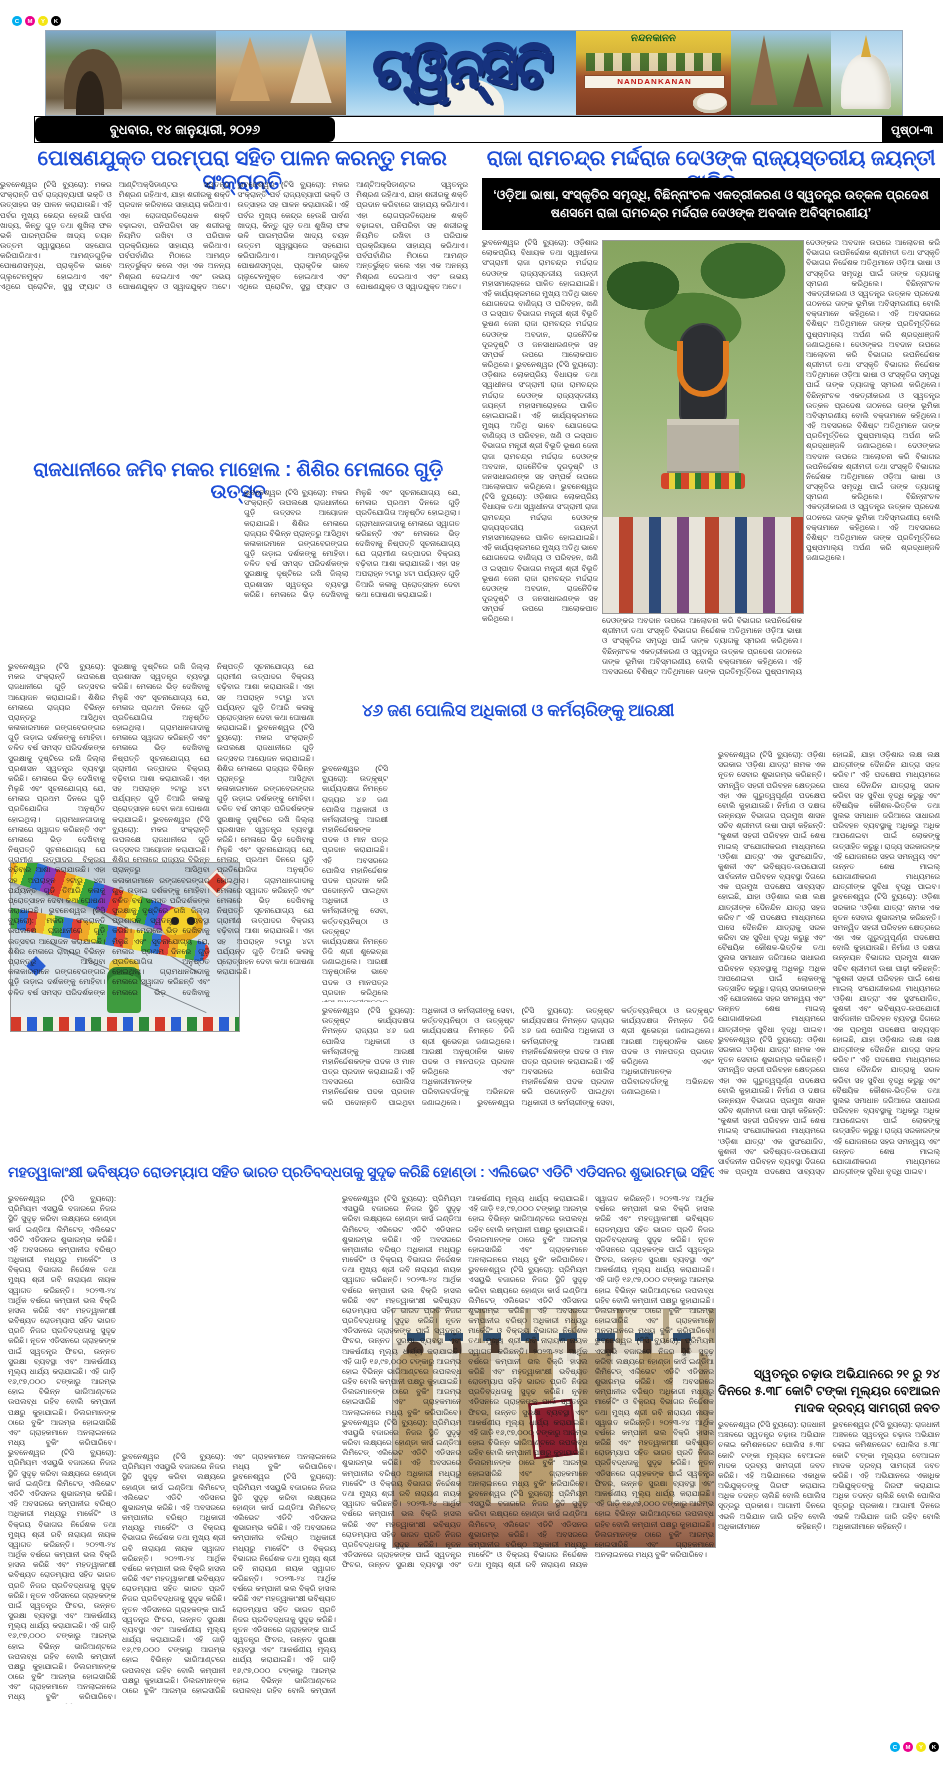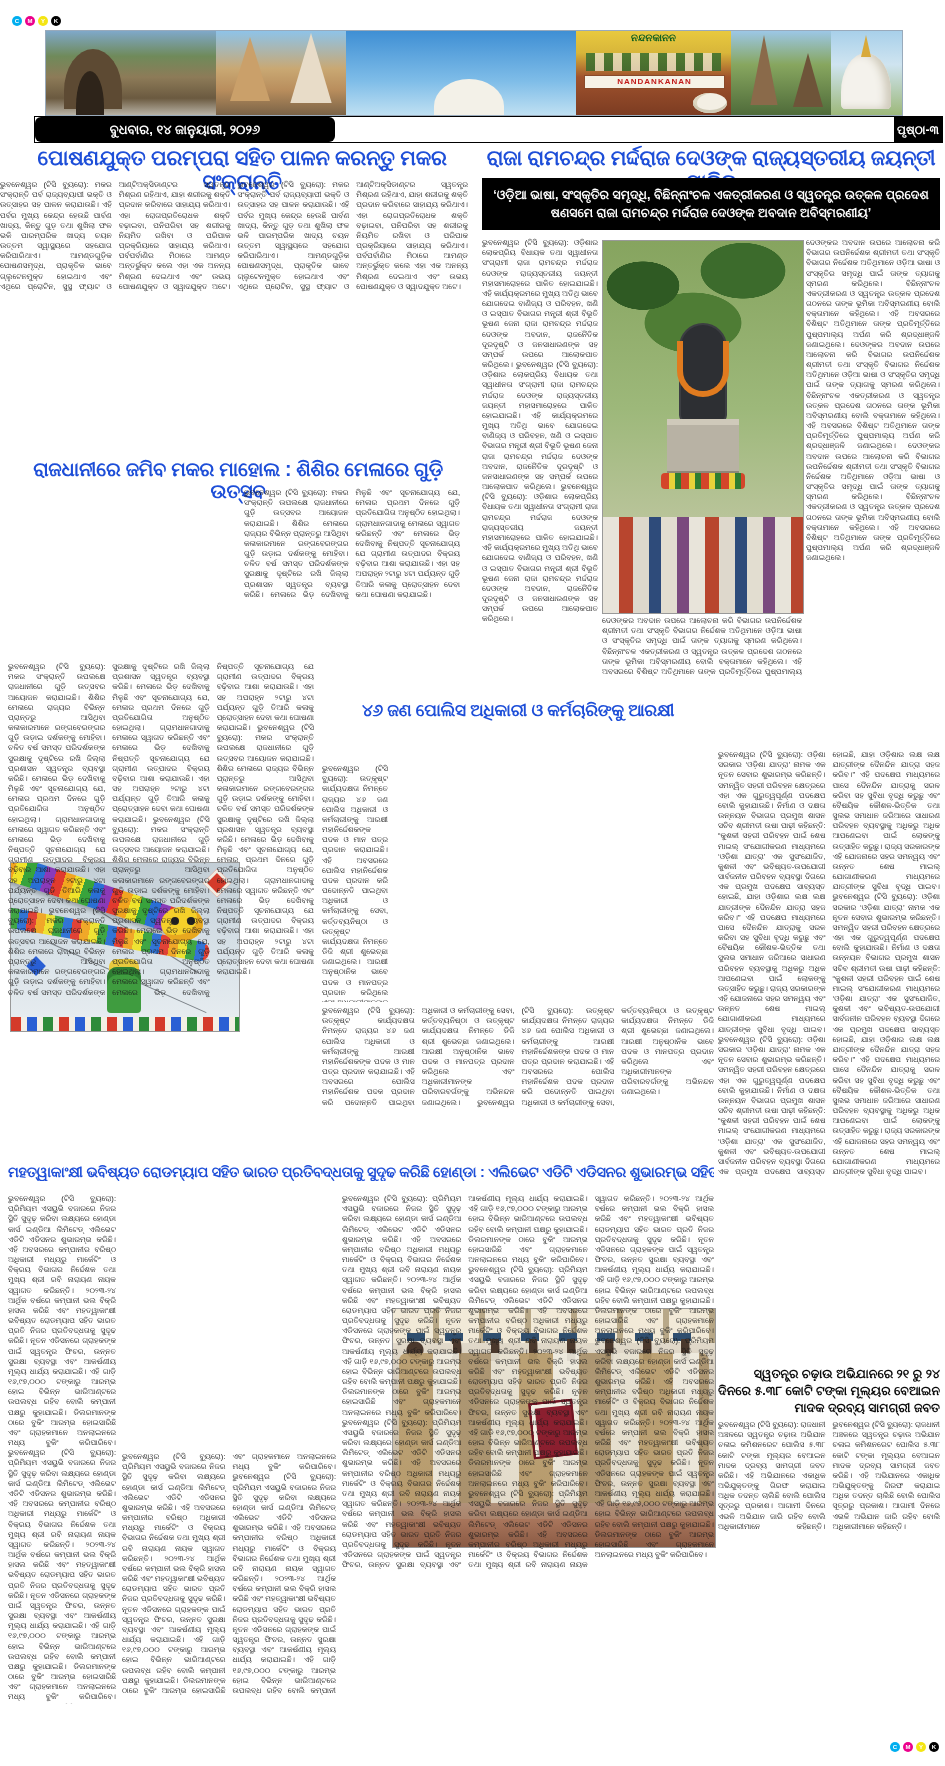--- a/index.html
+++ b/index.html
@@ -45,21 +45,21 @@
   .seg-stupa:after{content:"";position:absolute;left:30px;top:4px;width:10px;height:22px;background:#d8a93a;
       clip-path:polygon(50% 0,100% 100%,0 100%);}
   .m-title{position:absolute;left:300px;top:6px;width:232px;text-align:center;font-size:54px;font-weight:800;
       color:#f2e39a;-webkit-text-stroke:2.5px #16327e;text-shadow:3px 3px 0 #0d2257;letter-spacing:-2px;}
 
   
   .datebar{position:absolute;left:34px;top:116px;width:907px;height:25px;display:flex;align-items:stretch;background:#fff;border:1px solid #000;}
   .db-left{background:#000;color:#fff;width:300px;display:flex;align-items:center;justify-content:center;
       font-size:13px;font-weight:bold;border-radius:6px;}
   .db-mid{flex:1;background:#fff;}
-  .db-right{background:#000;color:#fff;width:48px;display:flex;align-items:center;justify-content:center;
+  .db-right{background:#000;color:#fff;width:60px;display:flex;align-items:center;justify-content:center;
       font-size:12px;font-weight:bold;margin-left:16px;}
 
   
   .hl{font-weight:800;color:#1d4ed8;line-height:1.15;letter-spacing:-.3px;}
   .body-txt{font-size:7.6px;line-height:1.34;text-align:justify;color:#1b1b1b;overflow:hidden;}
   .cols-2{columns:2;column-gap:7px;}
   .cols-3{columns:3;column-gap:7px;}
   .cols-4{columns:4;column-gap:7px;}
   .abs{position:absolute;}
   .photo{position:relative;overflow:hidden;border:1px solid #999;}
@@ -169,20 +169,21 @@
     <div class="m-seg seg-temple1"></div>
     <div class="m-seg seg-sky"></div>
     <div class="m-seg seg-nandan">
       <div class="nandan-board">ନନ୍ଦନକାନନ</div>
       <div class="nandan-gatebar"></div>
       <div class="nandan-sign">NANDANKANAN</div>
       <div class="nandan-tiger"></div>
     </div>
     <div class="m-seg seg-temple2"></div>
     <div class="m-seg seg-stupa"></div>
+    <div class="m-title">ଟ୍ୱିନ୍‌ସିଟି</div>
   </div>
 
   <div class="datebar">
     <div class="db-left">ବୁଧବାର, ୧୪ ଜାନୁୟାରୀ, ୨୦୨୬</div>
     <div class="db-mid"></div>
     <div class="db-right">ପୃଷ୍ଠା-୩</div>
   </div>
 
   <div class="abs hl a1-hl">ପୋଷଣଯୁକ୍ତ ପରମ୍ପରା ସହିତ ପାଳନ କରନ୍ତୁ ମକର ସଂକ୍ରାନ୍ତି</div>
   <div class="abs body-txt cols-4 a1-body">ଭୁବନେଶ୍ୱର (ଟିସି ବ୍ୟୁରୋ): ମକର ସଂକ୍ରାନ୍ତି ପର୍ବ ରାଜ୍ୟବ୍ୟାପୀ ଭକ୍ତି ଓ ଉତ୍ସାହର ସହ ପାଳନ କରାଯାଉଛି। ଏହି ପର୍ବର ମୁଖ୍ୟ କେନ୍ଦ୍ର ହେଉଛି ପାର୍ବଣ ଖାଦ୍ୟ, କିନ୍ତୁ ଗୁଡ଼ ତଥା ଶୁଖିଲା ଫଳ ଭଳି ପାରମ୍ପରିକ ଖାଦ୍ୟ ଚୟନ ଉତ୍ତମ ସ୍ୱାସ୍ଥ୍ୟରେ ସହଯୋଗ କରିପାରିଥାଏ। ଆମଣ୍ଡଗୁଡ଼ିକ ପୋଷଣସମୃଦ୍ଧ, ପ୍ରାକୃତିକ ଭାବେ ଗ୍ଲୁଟେନମୁକ୍ତ ହୋଇଥାଏ ଏବଂ ଏଥିରେ ପ୍ରୋଟିନ, ସୁସ୍ଥ ଫ୍ୟାଟ ଓ ଆଣ୍ଟିଅକ୍ସିଡାଣ୍ଟର ସ୍ୱତନ୍ତ୍ର ମିଶ୍ରଣ ରହିଥାଏ, ଯାହା ଶରୀରକୁ ଶକ୍ତି ପ୍ରଦାନ କରିବାରେ ସାହାଯ୍ୟ କରିଥାଏ। ଏହା ରୋଗପ୍ରତିରୋଧକ ଶକ୍ତି ବଢ଼ାଇବା, ପନିପରିବା ସହ ଶରୀରକୁ ନିୟମିତ ରଖିବା ଓ ପରିପାକ ପ୍ରକ୍ରିୟାରେ ସାହାଯ୍ୟ କରିଥାଏ। ପର୍ବପର୍ବାଣିର ମିଠାରେ ଆମଣ୍ଡ ଅନ୍ତର୍ଭୁକ୍ତ କଲେ ଏହା ଏକ ଅନନ୍ୟ ମିଶ୍ରଣ ଦେଇଥାଏ ଏବଂ ଉଭୟ ପୋଷଣଯୁକ୍ତ ଓ ସ୍ୱାଦଯୁକ୍ତ ଅଟେ। ଭୁବନେଶ୍ୱର (ଟିସି ବ୍ୟୁରୋ): ମକର ସଂକ୍ରାନ୍ତି ପର୍ବ ରାଜ୍ୟବ୍ୟାପୀ ଭକ୍ତି ଓ ଉତ୍ସାହର ସହ ପାଳନ କରାଯାଉଛି। ଏହି ପର୍ବର ମୁଖ୍ୟ କେନ୍ଦ୍ର ହେଉଛି ପାର୍ବଣ ଖାଦ୍ୟ, କିନ୍ତୁ ଗୁଡ଼ ତଥା ଶୁଖିଲା ଫଳ ଭଳି ପାରମ୍ପରିକ ଖାଦ୍ୟ ଚୟନ ଉତ୍ତମ ସ୍ୱାସ୍ଥ୍ୟରେ ସହଯୋଗ କରିପାରିଥାଏ। ଆମଣ୍ଡଗୁଡ଼ିକ ପୋଷଣସମୃଦ୍ଧ, ପ୍ରାକୃତିକ ଭାବେ ଗ୍ଲୁଟେନମୁକ୍ତ ହୋଇଥାଏ ଏବଂ ଏଥିରେ ପ୍ରୋଟିନ, ସୁସ୍ଥ ଫ୍ୟାଟ ଓ ଆଣ୍ଟିଅକ୍ସିଡାଣ୍ଟର ସ୍ୱତନ୍ତ୍ର ମିଶ୍ରଣ ରହିଥାଏ, ଯାହା ଶରୀରକୁ ଶକ୍ତି ପ୍ରଦାନ କରିବାରେ ସାହାଯ୍ୟ କରିଥାଏ। ଏହା ରୋଗପ୍ରତିରୋଧକ ଶକ୍ତି ବଢ଼ାଇବା, ପନିପରିବା ସହ ଶରୀରକୁ ନିୟମିତ ରଖିବା ଓ ପରିପାକ ପ୍ରକ୍ରିୟାରେ ସାହାଯ୍ୟ କରିଥାଏ। ପର୍ବପର୍ବାଣିର ମିଠାରେ ଆମଣ୍ଡ ଅନ୍ତର୍ଭୁକ୍ତ କଲେ ଏହା ଏକ ଅନନ୍ୟ ମିଶ୍ରଣ ଦେଇଥାଏ ଏବଂ ଉଭୟ ପୋଷଣଯୁକ୍ତ ଓ ସ୍ୱାଦଯୁକ୍ତ ଅଟେ।</div>

